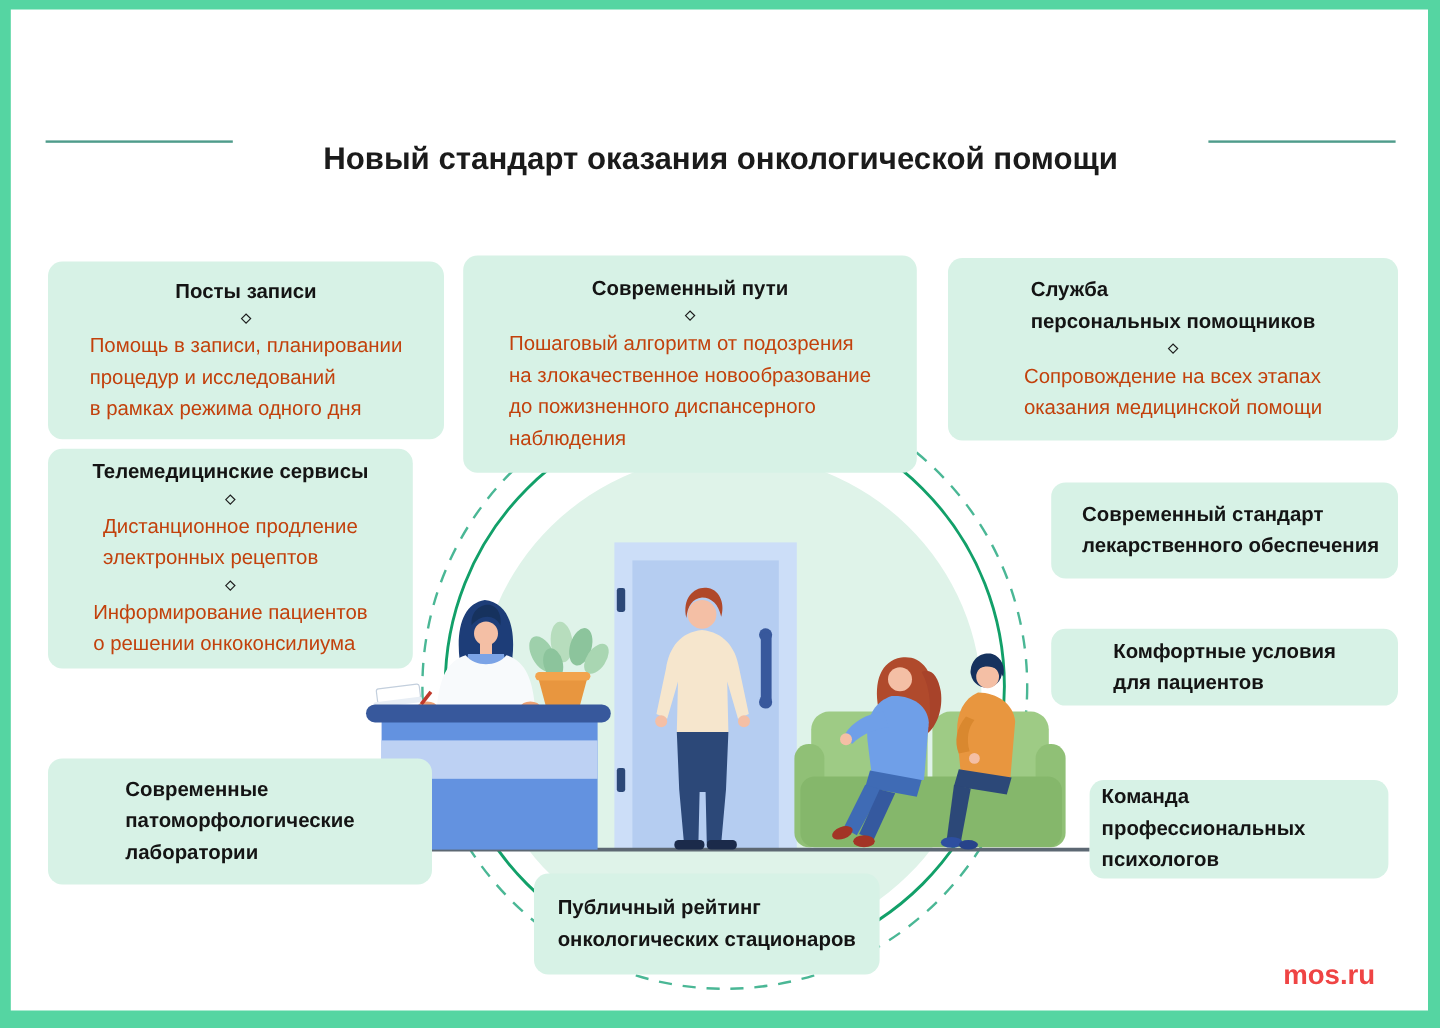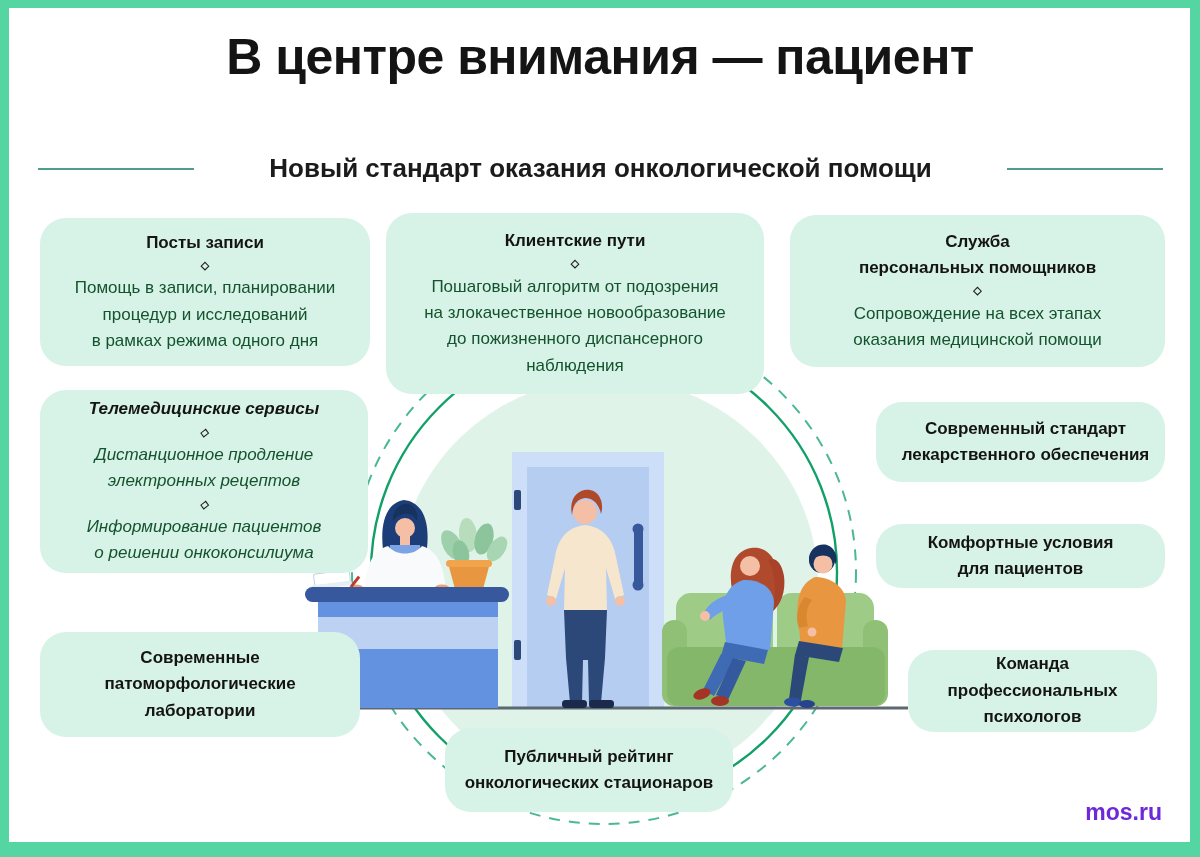--- a/index.html
+++ b/index.html
@@ -12,55 +12,54 @@
     border-style:solid;border-color:#55d5a2;border-width:8px 10px 15px 9px;
     box-sizing:border-box;
   }
   .page-title{
     position:absolute;top:28px;left:0;right:0;z-index:3;
     text-align:center;font-size:50px;font-weight:800;color:#141414;
     letter-spacing:-0.5px;margin:0;
   }
   .subtitle-row{
     position:absolute;top:117px;left:38px;right:37px;z-index:3;
-    display:flex;align-items:center;gap:24px;margin-top:36px;
+    display:flex;align-items:flex-start;gap:24px;
   }
   .rule{flex:0 0 156px;height:2px;background:#4f9c8b;}
   .page-subtitle{
     flex:1;text-align:center;font-size:26px;font-weight:700;color:#1b1b1b;margin:0;
   }
   .scene{position:absolute;inset:0;z-index:1;}
   .card{
-    position:absolute;z-index:2;background:#d7f2e6;border-radius:26px;
+    position:absolute;z-index:2;background:#d7f2e6;border-radius:12px;
     display:flex;flex-direction:column;align-items:center;justify-content:center;
-    text-align:center;padding:10px 10px;box-sizing:border-box;
+    padding:10px 10px;box-sizing:border-box;
   }
   .card-title{font-weight:700;font-size:17px;line-height:1.55;color:#141414;white-space:pre-line;}
-  .card-body{font-weight:400;font-size:17px;line-height:1.55;color:#14532d;white-space:pre-line;}
+  .card-body{font-weight:400;font-size:17px;line-height:1.55;color:#c2410c;white-space:pre-line;}
   .diamond{font-size:11px;line-height:1.2;margin:3px 0;color:#1b1b1b;font-weight:700;}
   .c1{left:40px;top:218px;width:330px;height:148px;}
   .c2{left:386px;top:213px;width:378px;height:181px;}
   .c3{left:790px;top:215px;width:375px;height:152px;}
-  .c4{left:40px;top:390px;width:328px;height:183px;font-style:italic;}
+  .c4{left:40px;top:374px;width:304px;height:183px;}
   .c5{left:876px;top:402px;width:289px;height:80px;padding-left:20px;}
   .c6{left:876px;top:524px;width:289px;height:64px;}
   .c7{left:40px;top:632px;width:320px;height:105px;}
   .c8{left:876px;top:650px;width:249px;height:82px;margin-left:32px;}
   .c9{left:445px;top:728px;width:288px;height:84px;}
   .logo{
-    position:absolute;right:38px;bottom:31px;z-index:3;
-    font-size:23px;font-weight:700;color:#6d28d9;
+    position:absolute;right:54px;bottom:31px;z-index:3;
+    font-size:23px;font-weight:700;color:#ef4444;
   }
 </style>
 </head>
 <body>
 
 <div class="poster">
 
-  <h1 class="page-title">В центре внимания — пациент</h1>
 
   <div class="subtitle-row">
     <span class="rule"></span>
     <h2 class="page-subtitle">Новый стандарт оказания онкологической помощи</h2>
     <span class="rule"></span>
   </div>
 
   <svg class="scene" viewBox="0 0 1200 857" width="1200" height="857">
 
     <ellipse cx="608" cy="584" rx="210" ry="206" fill="#dff3e9"></ellipse>
@@ -161,21 +160,21 @@
 
   <div class="card c1">
     <div class="card-title">Посты записи</div>
     <div class="diamond">◇</div>
     <div class="card-body">Помощь в записи, планировании
 процедур и исследований
 в рамках режима одного дня</div>
   </div>
 
   <div class="card c2">
-    <div class="card-title">Клиентские пути</div>
+    <div class="card-title">Современный пути</div>
     <div class="diamond">◇</div>
     <div class="card-body">Пошаговый алгоритм от подозрения
 на злокачественное новообразование
 до пожизненного диспансерного
 наблюдения</div>
   </div>
 
   <div class="card c3">
     <div class="card-title">Служба
 персональных помощников</div>

